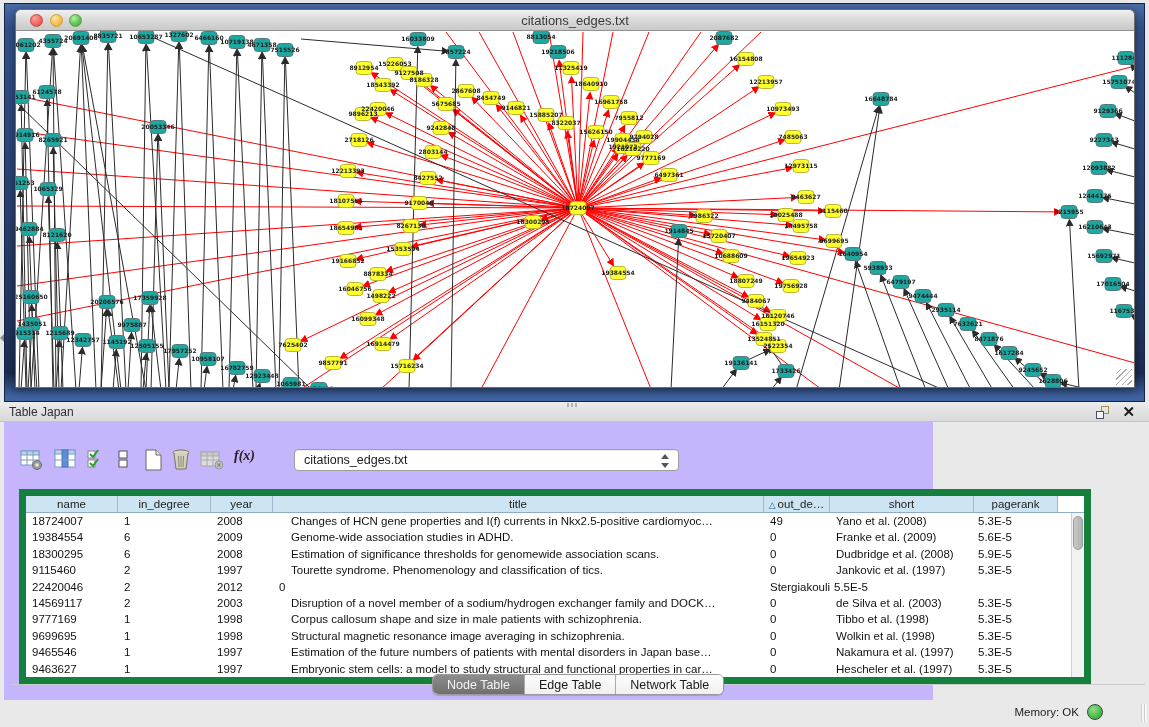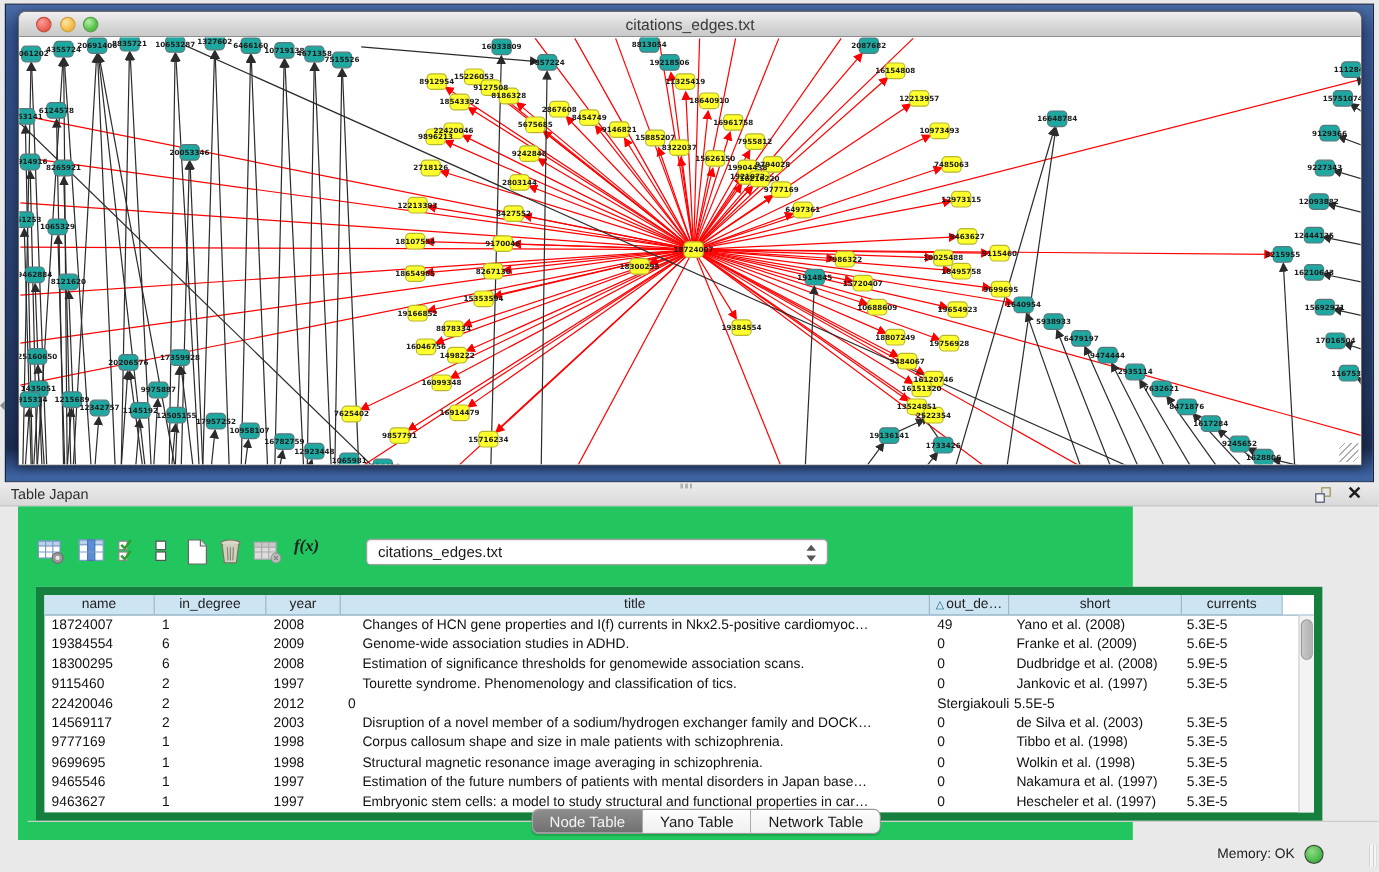--- a/index.html
+++ b/index.html
@@ -37,21 +37,21 @@
   .panel-header { position:absolute; left:0; top:402px; width:1149px; height:20px;
     background:linear-gradient(180deg,#ececec,#d9d9d9); border-bottom:1px solid #c3c3c3; }
   .panel-header .ph-title { position:absolute; left:9px; top:3px; font-size:12px; color:#2e2e2e; }
   .splitter-grip { position:absolute; left:567px; top:1px; width:12px; height:4px; opacity:.7;
     background:repeating-linear-gradient(90deg,#9a9a9a 0 2px,transparent 2px 4px); }
   .float-ic { position:absolute; right:40px; top:4px; width:13px; height:13px; }
   .float-ic .b1 { position:absolute; left:0; bottom:0; width:8px; height:8px; border:1px solid #44506b; background:#f4f4f4; }
   .float-ic .b2 { position:absolute; right:0; top:0; width:8px; height:8px; border:1px solid #9d8f55; background:transparent; }
   .close-ic { position:absolute; right:14px; top:2px; font-size:15px; font-weight:bold; color:#1c1c1c; line-height:16px; }
 
-  .panel-body { position:absolute; left:15px; top:422px; width:929px; height:278px; background:#22c55e; }
+  .panel-body { position:absolute; left:4px; top:422px; width:929px; height:278px; background:#c4b5fd; }
 
   
   .tb { position:absolute; top:26px; height:26px; }
   .fx { font-family:"Liberation Serif", serif; font-style:italic; font-weight:bold; font-size:14px; color:#222; }
   .dropdown { position:absolute; left:290px; top:27px; width:385px; height:22px; background:#fff;
     border:1px solid #9e9e9e; border-radius:4px; box-shadow:inset 0 1px 1px rgba(0,0,0,.08); }
   .dropdown .dd-text { position:absolute; left:9px; top:3px; font-size:12.5px; color:#1a1a1a; }
   .dd-arrows { position:absolute; right:9px; top:3px; width:8px; height:16px; }
   .dd-arrows .up { position:absolute; top:1px; left:0; border-left:4px solid transparent; border-right:4px solid transparent; border-bottom:5px solid #555; }
   .dd-arrows .dn { position:absolute; bottom:1px; left:0; border-left:4px solid transparent; border-right:4px solid transparent; border-top:5px solid #555; }
@@ -635,21 +635,21 @@
   </div>
 
   <div class="tbl">
     <div class="tbl-head" id="tbl-head">
         <div class="th">name</div>
         <div class="th">in_degree</div>
         <div class="th">year</div>
         <div class="th">title</div>
         <div class="th"><span class="sort-tri">△</span>out_de…</div>
         <div class="th">short</div>
-        <div class="th">currents</div>
+        <div class="th">pagerank</div>
         <div class="th"></div>
       </div>
     <div class="tbl-body" id="tbl-body">
         <div class="trow">
           <div class="td c0">18724007</div>
           <div class="td c1">1</div>
           <div class="td c2">2008</div>
           <div class="td c3">Changes of HCN gene properties and I(f) currents in Nkx2.5-positive cardiomyoc…</div>
           <div class="td c4">49</div>
           <div class="td c5">Yano et al. (2008)</div>
@@ -737,21 +737,21 @@
         </div>
       </div>
     <div class="vscroll">
         <div class="vthumb"></div>
       </div>
   </div>
 
   <div class="rule"></div>
   <div class="seg" id="seg-tabs">
       <div class="s-item sel">Node Table</div>
-      <div class="s-item">Yano Table</div>
+      <div class="s-item">Edge Table</div>
       <div class="s-item">Network Table</div>
     </div>
 </div>
 
 <div class="statusbar">
   <span class="mem-label">Memory: OK</span>
   <span class="mem-dot"></span>
   <span class="sb-grip"></span>
 </div>
 

